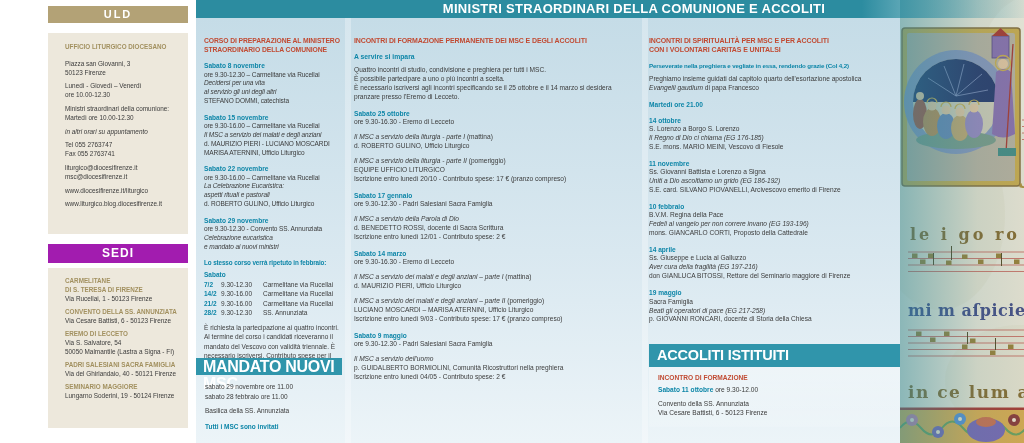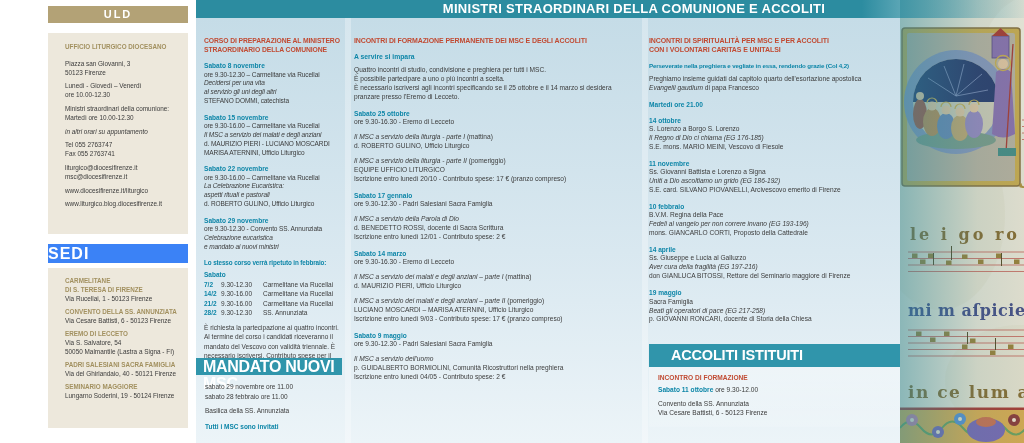--- a/index.html
+++ b/index.html
@@ -2,22 +2,22 @@
 <html><head>
 <meta charset="utf-8">
 <style>
   html,body{margin:0;padding:0;background:#ffffff;}
   .page{position:relative;width:1024px;height:443px;background:#ffffff;overflow:hidden;
         font-family:"Liberation Sans",sans-serif;color:#3b3b3b;margin-left:48px;}
 
   
   .uld-band{position:absolute;left:0;top:6px;width:140px;height:17px;background:#b3a276;
             color:#fff;font-weight:bold;font-size:11px;line-height:17px;text-align:center;letter-spacing:2px;}
-  .sedi-band{position:absolute;left:0;top:244px;width:140px;height:19px;background:#3b82f6;
-            color:#fff;font-weight:bold;font-size:16px;line-height:19px;text-align:left;letter-spacing:1px;}
+  .sedi-band{position:absolute;left:0;top:244px;width:140px;height:19px;background:#a21caf;
+            color:#fff;font-weight:bold;font-size:12px;line-height:19px;text-align:center;letter-spacing:1px;}
   .panel1{position:absolute;left:0;top:33px;width:140px;height:201px;background:#ede8dc;
           box-sizing:border-box;padding:10px 8px 0 17px;}
   .panel2{position:absolute;left:0;top:268px;width:140px;height:160px;background:#ede8dc;
           box-sizing:border-box;padding:9px 6px 0 17px;}
   .s-head{color:#a2905f;font-weight:bold;font-size:6.3px;line-height:1.35;white-space:pre-line;}
   .s-line{color:#3b3b3b;font-size:6.4px;line-height:1.42;white-space:pre-line;}
   .grp{margin-bottom:4.5px;}
   .office-title{margin-bottom:7px;}
   .it{font-style:italic;}
 
@@ -61,21 +61,21 @@
   .mandato{position:absolute;left:148px;top:358px;width:146px;z-index:2;}
   .banner{background:#3095ab;color:#fff;font-weight:bold;}
   .mandato .banner{height:17px;line-height:17px;font-size:16px;padding-left:7px;letter-spacing:-0.3px;}
   .m-body{padding:7px 0 0 9px;}
   .m-dates{font-size:6.5px;line-height:1.5;white-space:pre-line;}
   .m-place{font-size:6.5px;margin-top:5px;}
   .m-invite{font-size:6.5px;margin-top:9px;}
 
   .accoliti{position:absolute;left:601px;top:344px;width:251px;z-index:2;
             background:linear-gradient(180deg,rgba(255,255,255,0.45),rgba(255,255,255,0.12));padding-bottom:10px;}
-  .accoliti .banner{height:23px;line-height:23px;font-size:14.5px;padding-left:22px;letter-spacing:-0.2px;}
+  .accoliti .banner{height:23px;line-height:23px;font-size:14.5px;padding-left:8px;letter-spacing:-0.2px;}
   .a-body{padding:7px 0 0 9px;}
   .a-head{color:#c14b33;font-weight:bold;font-size:6.6px;margin-bottom:5px;}
   .a-date{font-size:6.6px;margin-bottom:6px;}
   .a-addr{font-size:6.6px;line-height:1.4;white-space:pre-line;}
 
   
   .ms{position:absolute;left:852px;top:0;width:172px;height:443px;z-index:1;}
 </style>
 </head>
 <body>

